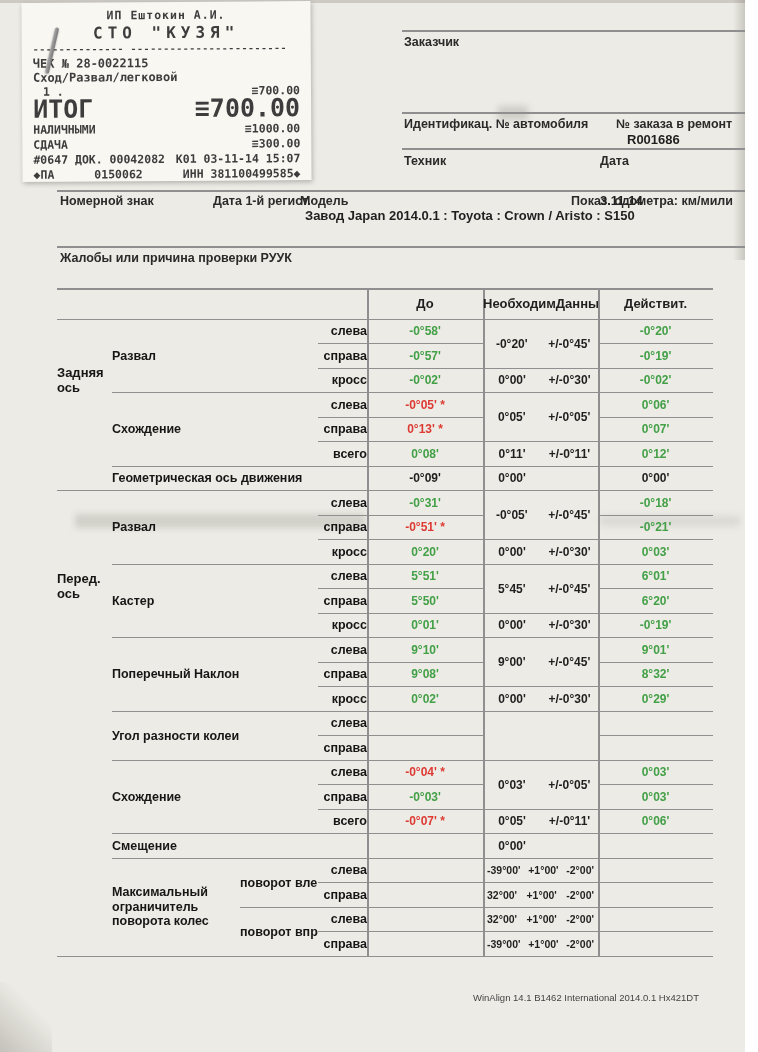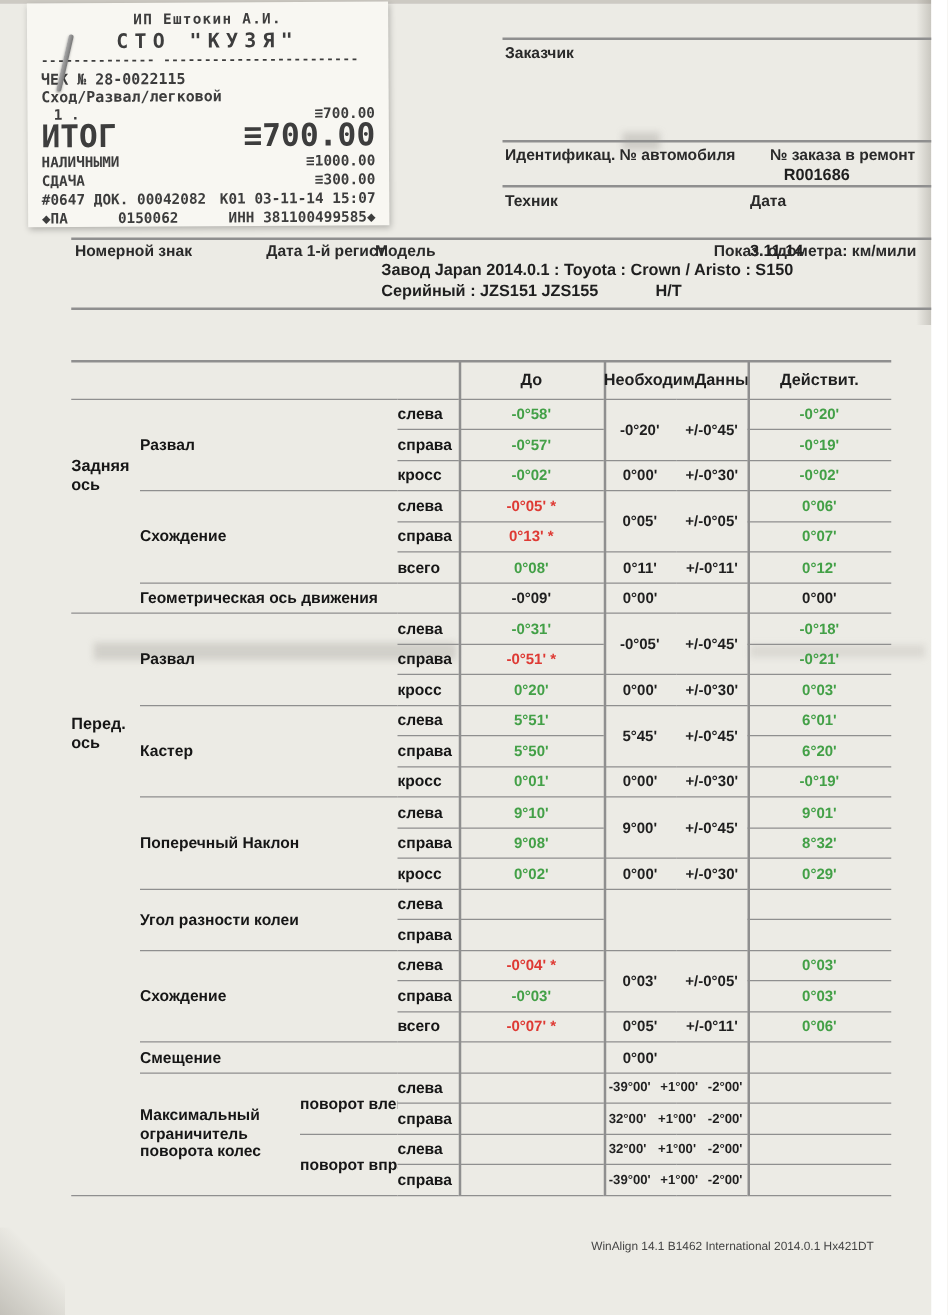--- a/index.html
+++ b/index.html
@@ -47,21 +47,21 @@
   table.aln tr{height:24.5px;}
   table.aln tr.hrow{height:30px;}
   .bb{border-bottom:1.5px solid #8f8f8f;}
   .hdr{font-size:13px;text-align:center;color:#1f1f1f;}
   .lbl{font-size:12.5px;color:#161616;padding-left:4px;}
   .wrap{white-space:normal !important;line-height:1.18;}
   .axis{font-size:13px;color:#161616;white-space:normal !important;line-height:1.18;
         vertical-align:top !important;padding-left:2px;}
   .axis.rear{padding-top:45px;}
   .axis.front{padding-top:80px;}
-  .pos{font-size:12.5px;color:#161616;text-align:left;padding-right:6px;}
+  .pos{font-size:12.5px;color:#161616;text-align:right;padding-right:6px;}
   .val{font-size:12px;text-align:center;color:#1f1f1f;}
   .g{color:var(--value-ok,#43a047);}
   .r{color:var(--value-warn,#de3a34);}
   .k{color:#1f1f1f;text-align:center;}
   .spec2{display:flex;width:100%;}
   .spec2 span{flex:1;text-align:center;font-size:12px;color:#1f1f1f;}
   .trip{display:flex;width:100%;justify-content:space-between;padding:0 4px;box-sizing:border-box;}
   .trip span{font-size:10.5px;color:#1f1f1f;}
   .maxlbl{vertical-align:middle;}
   
@@ -130,24 +130,21 @@
   <div class="fld fld-strong" style="left:627px;top:132px;">R001686</div>
   <div class="fld" style="left:404px;top:154px;">Техник</div>
   <div class="fld" style="left:600px;top:154px;">Дата</div>
   <div class="fld fld-strong" style="left:600px;top:169px;margin-top:24px;">3.11.14</div>
 
   <div class="fld" style="left:60px;top:194px;">Номерной знак</div>
   <div class="fld" style="left:213px;top:194px;">Дата 1-й регист.</div>
   <div class="fld" style="left:300px;top:194px;">Модель</div>
   <div class="fld" style="right:12px;top:194px;">Показ. одометра: км/мили</div>
   <div class="fld fld-strong" style="left:305px;top:208px;">Завод Japan 2014.0.1 : Toyota : Crown / Aristo : S150</div>
-  <div class="fld fld-strong" style="left:305px;top:225px;">
-    <span>Серийный : JZS151 JZS155</span>
-    <span style="margin-left:42px;">Н/Т</span>
-  </div>
+  <div class="fld" style="left:60px;top:251px;">Жалобы или причина проверки РУУК</div>
 
   <div class="vline" style="left:367px;top:288px;height:668px;"></div>
   <div class="vline" style="left:483px;top:288px;height:668px;"></div>
   <div class="vline" style="left:598px;top:288px;height:668px;"></div>
 
   <div class="aln-wrap">
   <table class="aln">
     <colgroup>
       <col style="width:55px">
           <col style="width:128px">

